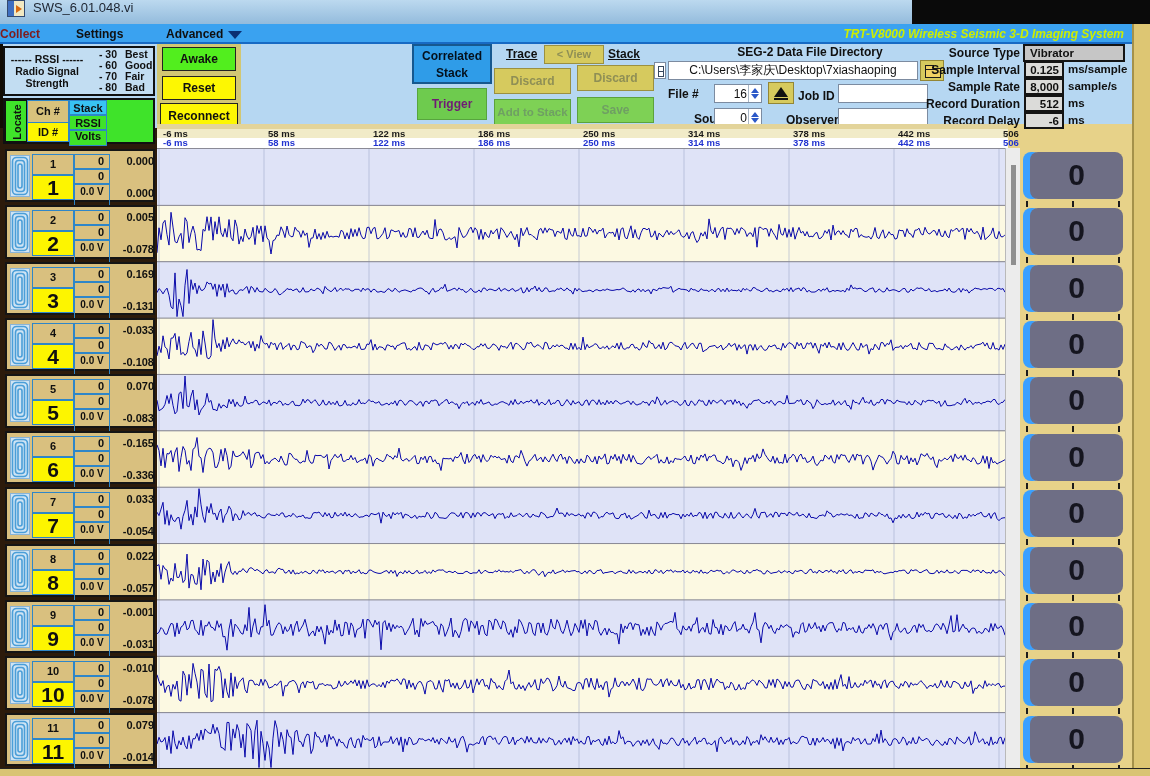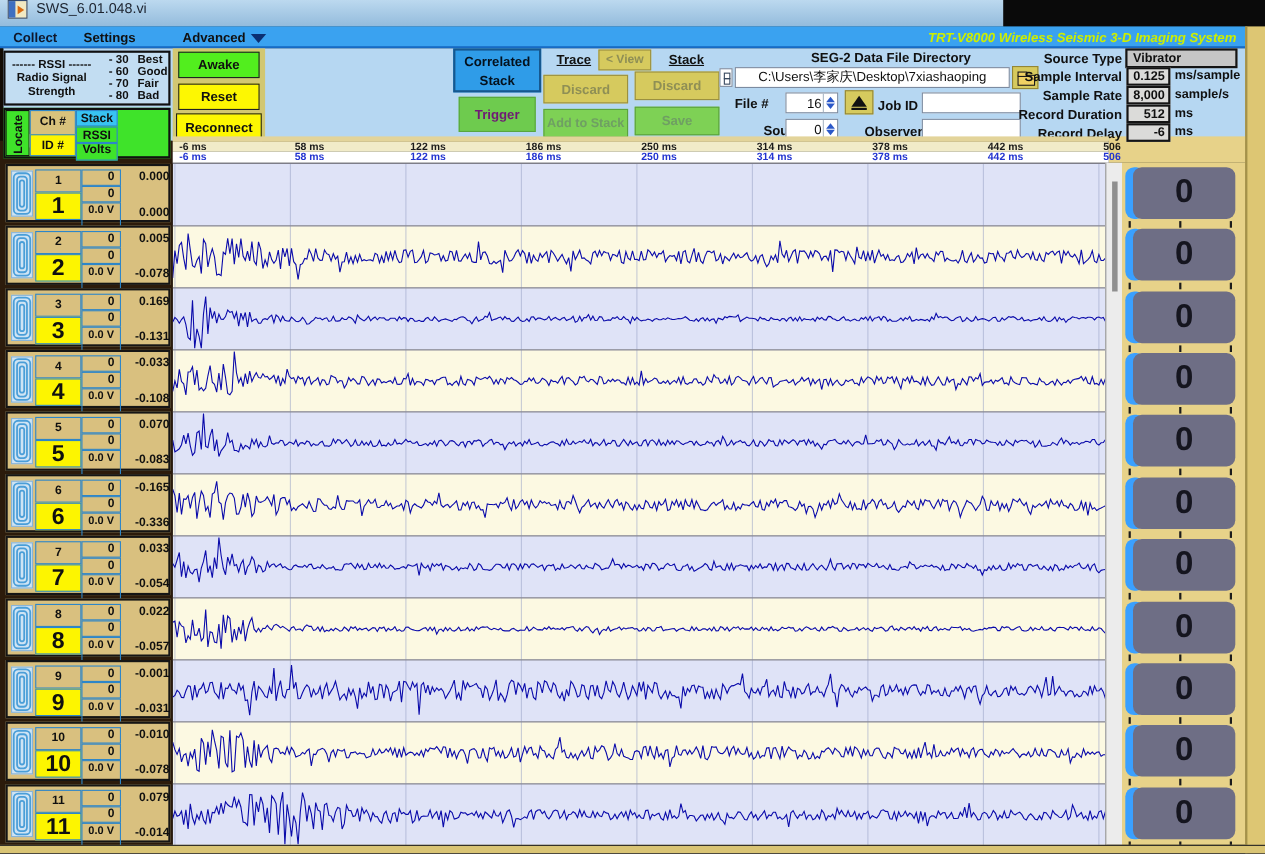--- a/index.html
+++ b/index.html
@@ -10,21 +10,21 @@
   
   .titlebar{left:0;top:0;width:912px;height:24px;background:linear-gradient(#bcd9ef,#93bbdc);
             display:flex;align-items:flex-start;border-bottom:1px solid #6d96b8;}
   .vi-icon{width:16px;height:15px;margin:0 8px 0 7px;position:relative;background:#f2e9c2;border:1px solid #334a70;}
   .vi-icon::before{content:"";position:absolute;left:0;top:0;width:6px;height:100%;background:#3f6fc0;}
   .vi-icon::after{content:"";position:absolute;left:8px;top:4px;border-left:6px solid #d86a10;
                   border-top:4px solid transparent;border-bottom:4px solid transparent;}
   .title-text{font-size:13px;color:#1d2430;}
   .menubar{left:0;top:24px;width:1132px;height:20px;background:#3aa2f0;border-bottom:2px solid #176ac4;box-sizing:border-box;}
   .menu-item{position:absolute;top:3px;font-size:12px;font-weight:bold;color:#101010;cursor:default;}
-  .menu-collect{left:12px;color:#0f172a;}
+  .menu-collect{left:0;color:#7f1d1d;}
   .menu-settings{left:76px;}
   .menu-advanced{left:166px;}
   .adv-tri{display:inline-block;margin-left:5px;border-top:8px solid #0b2f72;
            border-left:7px solid transparent;border-right:7px solid transparent;vertical-align:-1px;}
   .brand{position:absolute;right:8px;top:3px;font-size:12px;font-weight:bold;font-style:italic;color:#cdee00;}
 
   
   .header-blue{left:3px;top:44px;width:1129px;height:84px;background:#b6d7f2;}
   .left-dark{left:0;top:44px;width:3px;height:724px;background:#120c04;}
   .brown-left{left:0;top:128px;width:157px;height:640px;background:#2c1b0b;}
@@ -205,21 +205,21 @@
   </div>
 
 
   <div class="abs corr-box">
     <div>Correlated</div>
     <div>Stack</div>
   </div>
   <div class="abs trigger-btn">Trigger</div>
 
   <span class="abs heading-underline" style="left:506px;top:47px;">Trace</span>
-  <div class="abs khaki-btn" style="left:544px;top:45px;width:48px;height:19px;line-height:17px;font-size:11px;">&lt; View</div>
+  <div class="abs khaki-btn" style="left:544px;top:45px;width:60px;height:19px;line-height:17px;font-size:11px;">&lt; View</div>
   <span class="abs heading-underline" style="left:608px;top:47px;">Stack</span>
   <div class="abs khaki-btn" style="left:494px;top:68px;width:77px;height:26px;line-height:24px;">Discard</div>
   <div class="abs khaki-btn" style="left:577px;top:65px;width:77px;height:26px;line-height:24px;">Discard</div>
   <div class="abs green-btn" style="left:494px;top:99px;width:77px;height:26px;line-height:24px;font-size:11.5px;">Add to Stack</div>
   <div class="abs green-btn" style="left:577px;top:97px;width:77px;height:26px;line-height:24px;">Save</div>
 
   <div class="abs seg-heading">SEG-2 Data File Directory</div>
   <div class="abs path-glyph"></div>
   <div class="abs path-box">C:\Users\李家庆\Desktop\7xiashaoping</div>
   <div class="abs folder-btn">

